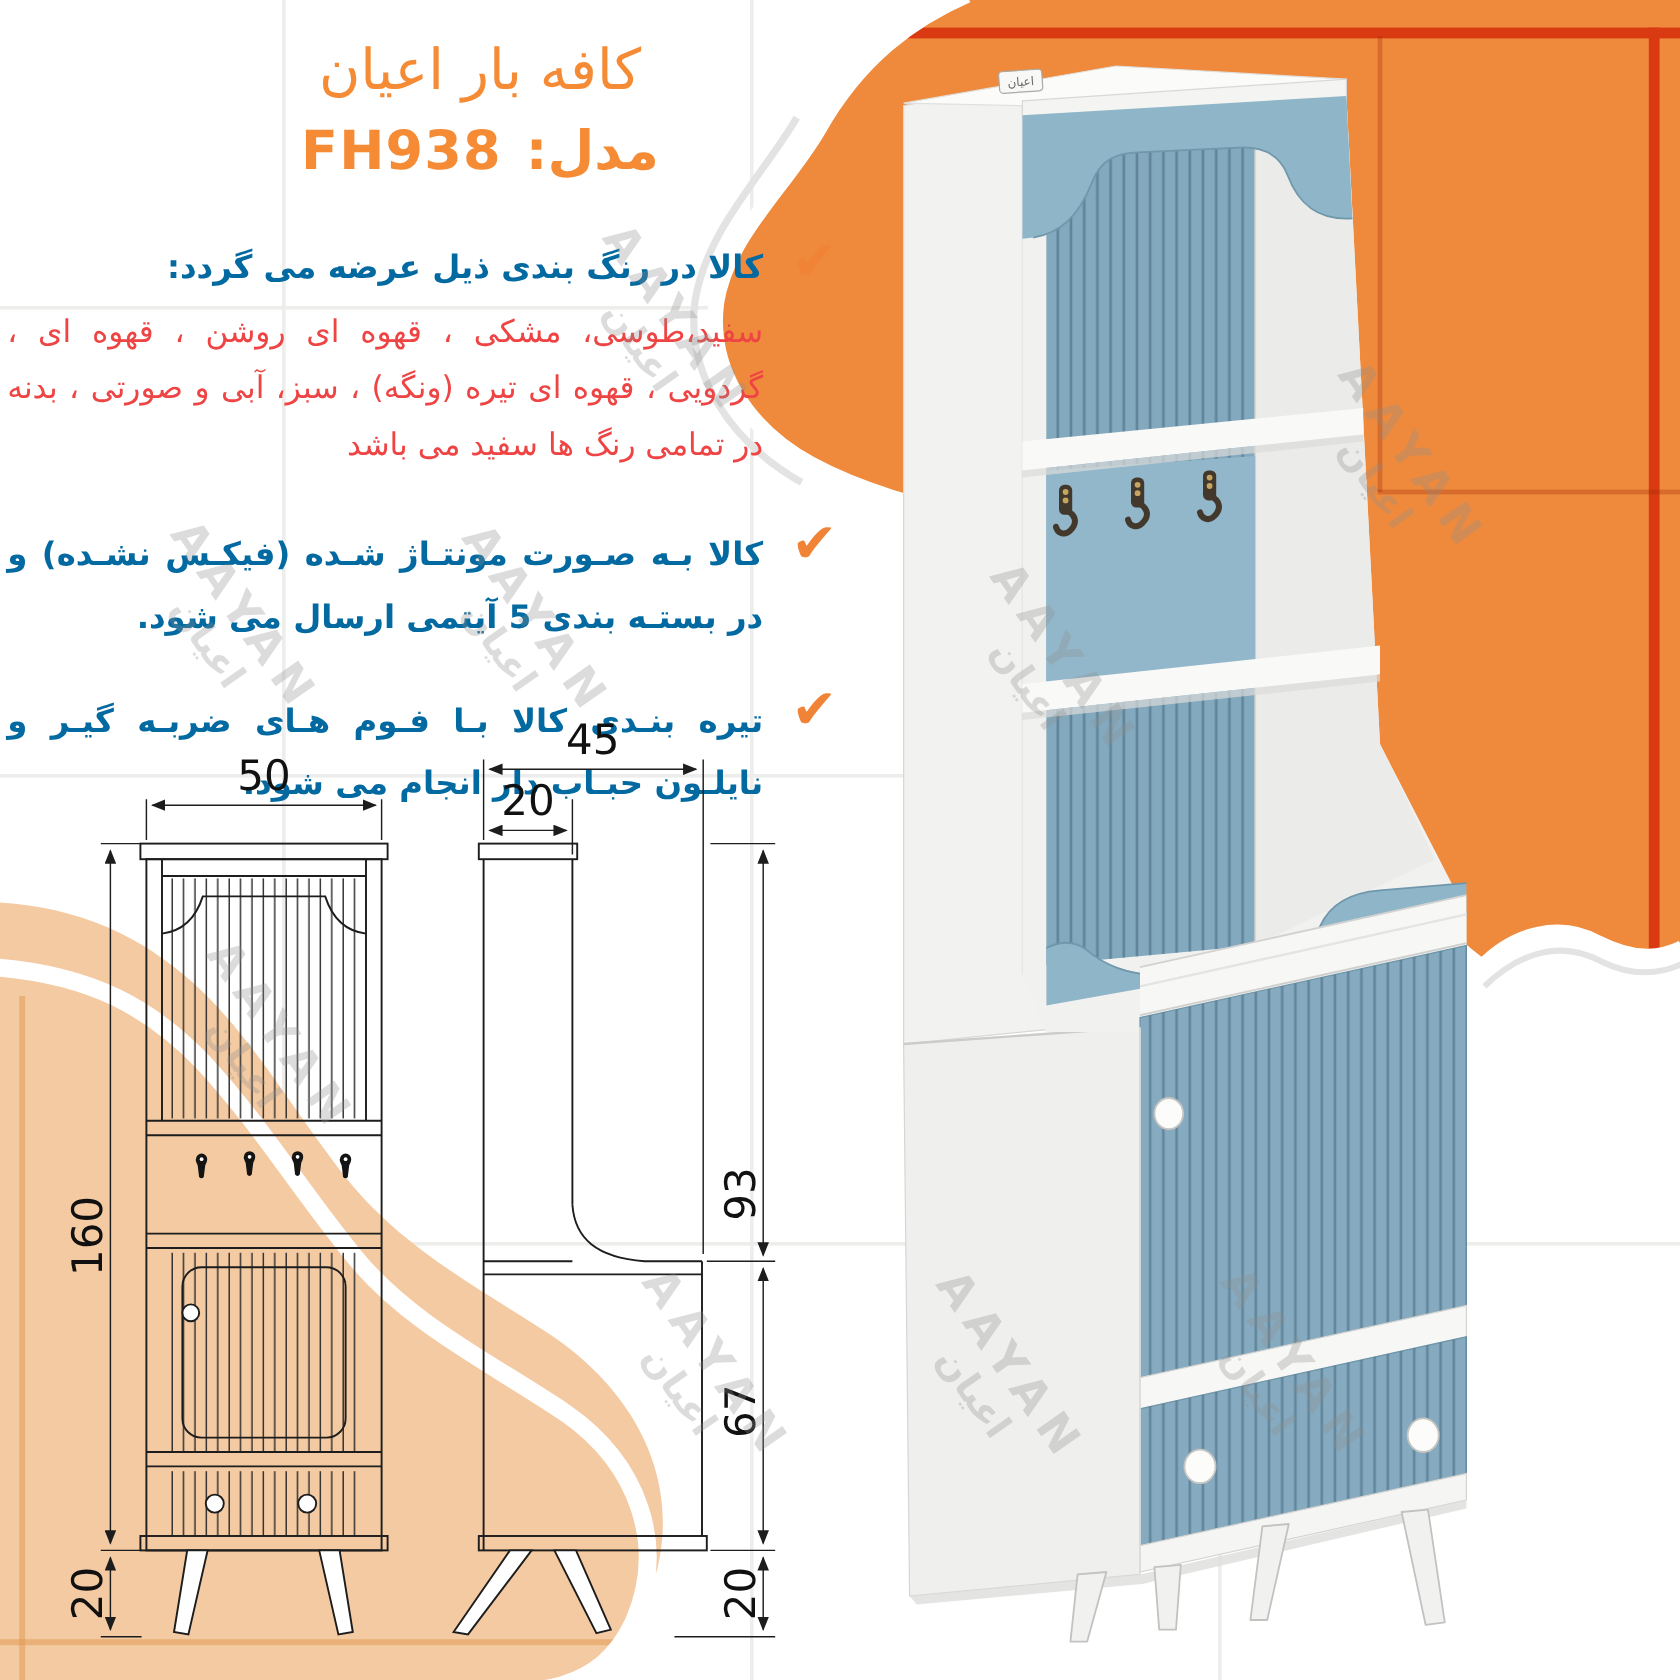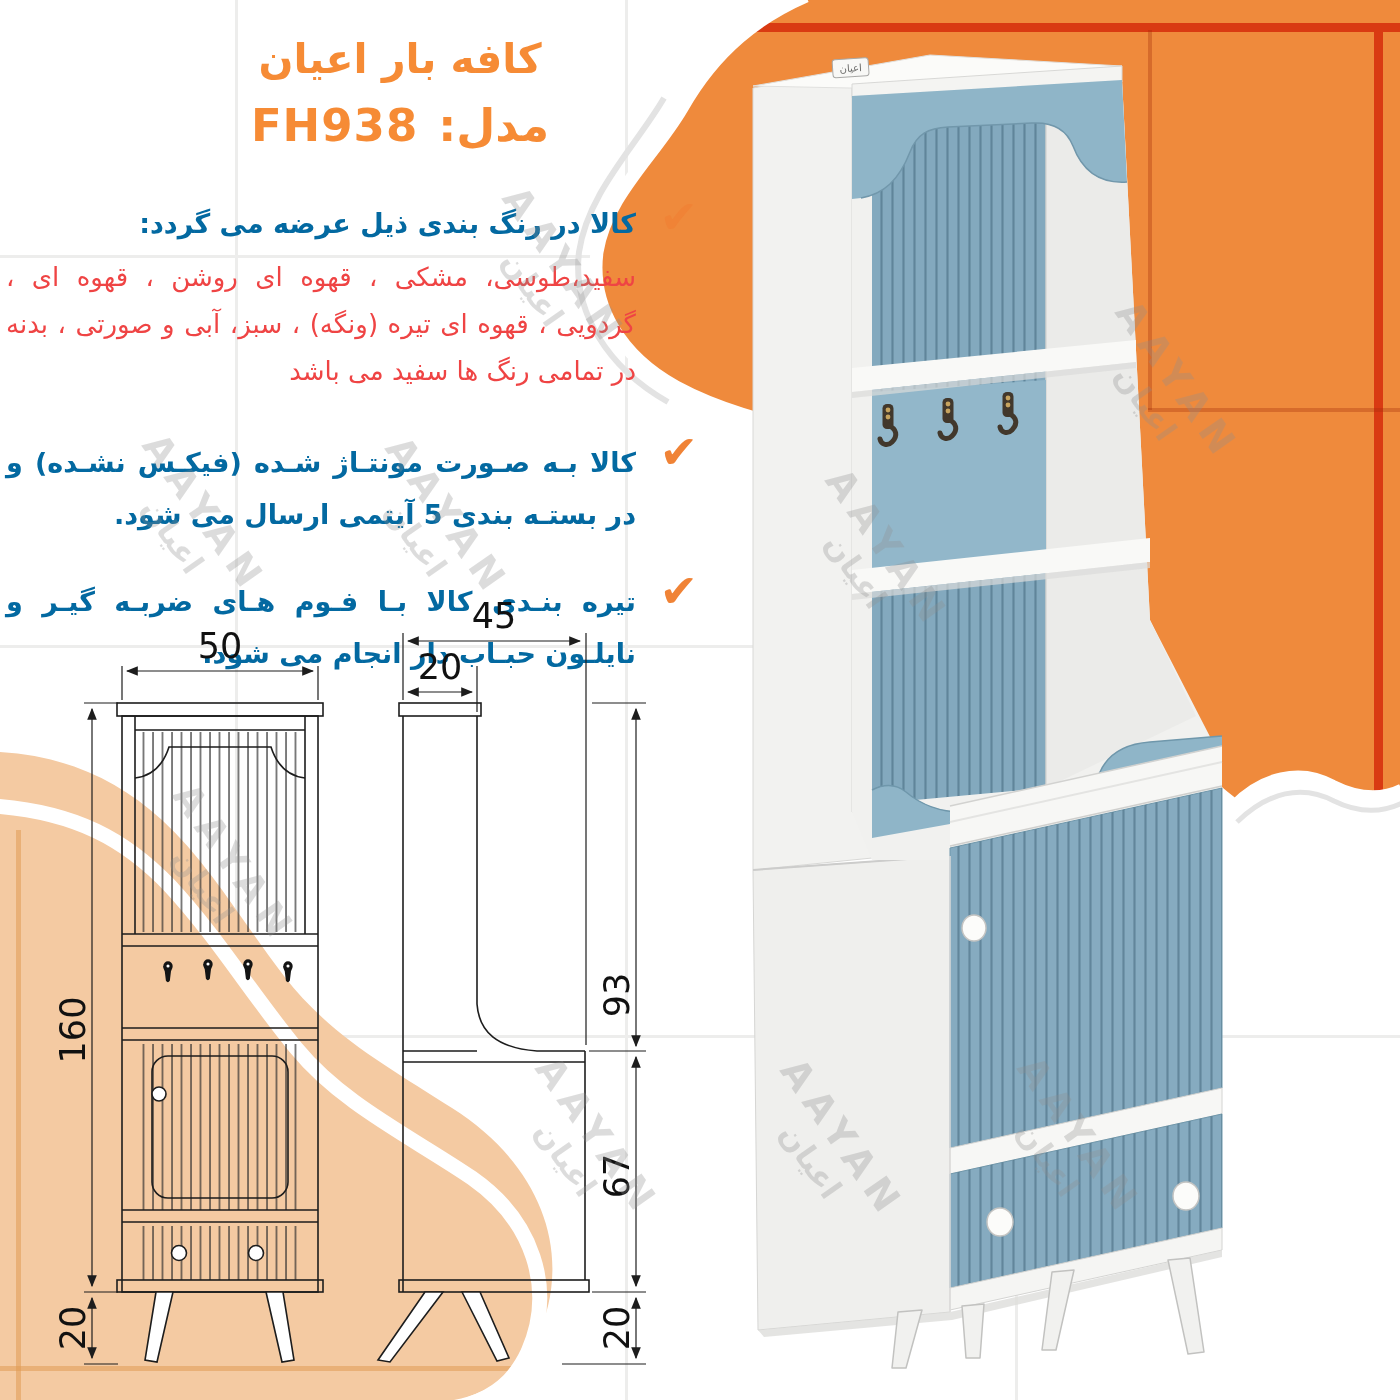--- a/index.html
+++ b/index.html
@@ -7,21 +7,21 @@
     position:relative;width:1400px;height:1400px;overflow:hidden;background:#ffffff;
     font-family:"DejaVu Sans",sans-serif;margin:0 auto;
   }
   .abs{position:absolute;inset:0;width:1400px;height:1400px;pointer-events:none;}
   
   .gridline{position:absolute;background:#ededec;}
   .gv{top:0;width:3px;height:1400px;}
   .gh{left:0;height:3px;width:1400px;}
   
   .title-block{position:absolute;left:110px;top:28px;width:580px;text-align:center;direction:rtl;color:#f68b35;}
-  .title-line1{font-size:41px;font-weight:700;line-height:62px;}
+  .title-line1{font-size:47px;font-weight:400;line-height:62px;}
   .title-line2{font-size:45px;font-weight:700;line-height:60px;margin-top:6px;display:flex;justify-content:center;gap:20px;direction:rtl;}
   .title-line2 .latin{letter-spacing:1px;}
   .bullet{position:absolute;left:6px;width:694px;padding-right:64px;box-sizing:border-box;direction:rtl;text-align:right;}
   .bullet .check{position:absolute;right:2px;top:-12px;font-size:46px;font-weight:700;color:#f08336;}
   .bullet h3{margin:0;font-size:27px;font-weight:700;color:#0369a1;line-height:44px;}
   .bullet p{margin:8px 0 0 0;font-size:26px;font-weight:400;color:#ef4444;line-height:47px;text-align:justify;}
   .b1{top:202px;} .b2{top:437px;} .b3{top:576px;}
   .b2 h3,.b3 h3{line-height:52px;text-align:justify;}
   
   .wm{position:absolute;width:190px;text-align:center;color:#8f8f8f;opacity:.30;transform:rotate(55deg);pointer-events:none;}

